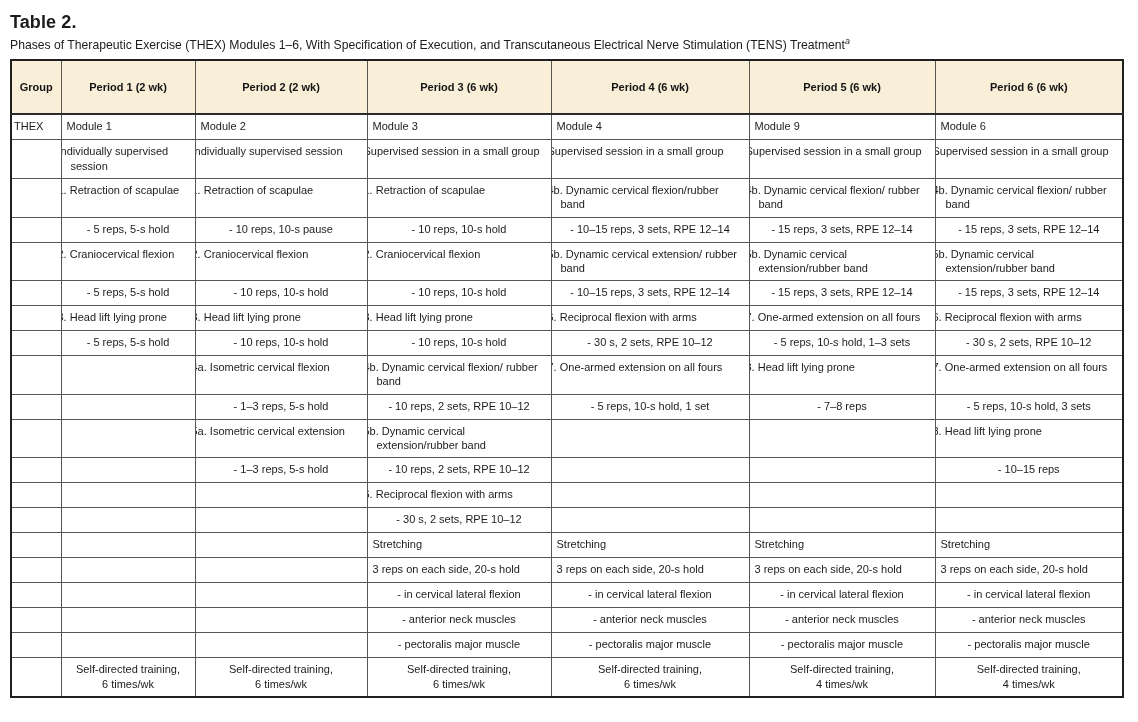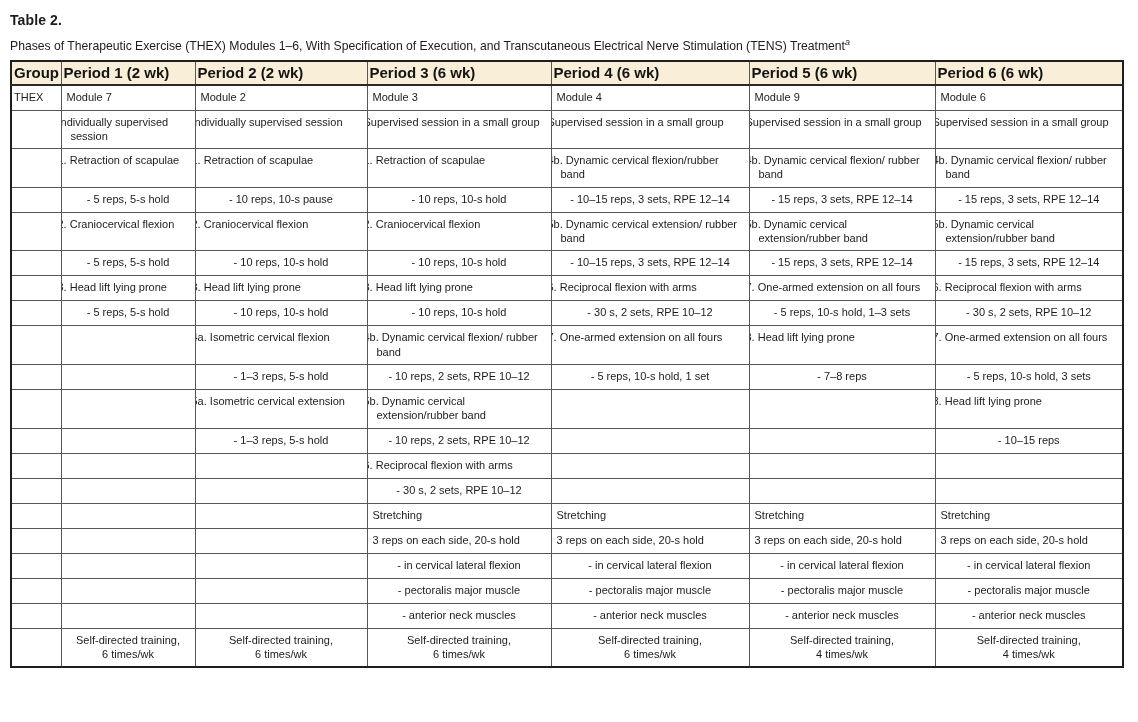--- a/index.html
+++ b/index.html
@@ -9,23 +9,23 @@
     width: 1138px;
     height: 722px;
     font-family: "Liberation Sans", sans-serif;
     color: #1c1c1c;
     -webkit-font-smoothing: antialiased;
   }
   .page {
     padding: 10px 8px 0 10px;
   }
   .table-title {
-    font-size: 14px;
+    font-size: 18px;
     font-weight: bold;
-    margin: 2px 0 9px 0;
+    margin: 2px 0 3px 0;
     letter-spacing: 0.1px;
   }
   .table-subtitle {
     font-size: 12.2px;
     margin: 0 0 7px 0;
   }
   .table-subtitle sup {
     font-style: italic;
     font-size: 9px;
   }
@@ -39,23 +39,23 @@
   th, td {
     border: 1px solid #565656;
     font-size: 11px;
     line-height: 1.3;
     vertical-align: top;
     overflow: hidden;
   }
   th {
     background: var(--header-bg, #f9eed8);
     font-weight: bold;
-    font-size: 15px;
-    text-align: left;
-    padding: 1px 2px;
+    font-size: 11px;
+    text-align: center;
+    padding: 19px 2px;
     border-bottom: 2px solid #2a2a2a;
     color: #141414;
   }
   td {
     padding: 4px 5px 5px 5px;
     height: 15px;
   }
   td.group-cell { text-align: center; padding-left: 2px; padding-right: 2px; margin-left: 43px; }
   td.kind-module, td.kind-program, td.kind-stretch, td.kind-stretchdose { text-align: left; }
   td.kind-session, td.kind-exercise {
@@ -93,21 +93,21 @@
         <th>Period 2 (2 wk)</th>
         <th>Period 3 (6 wk)</th>
         <th>Period 4 (6 wk)</th>
         <th>Period 5 (6 wk)</th>
         <th>Period 6 (6 wk)</th>
       </tr>
     </thead>
     <tbody>
         <tr>
           <td class="kind-module group-cell">THEX</td>
-          <td class="kind-module">Module 7</td>
+          <td class="kind-module">Module 1</td>
           <td class="kind-module">Module 2</td>
           <td class="kind-module">Module 3</td>
           <td class="kind-module">Module 4</td>
           <td class="kind-module">Module 9</td>
           <td class="kind-module">Module 6</td>
         </tr>
         <tr>
           <td class="kind-session group-cell"></td>
           <td class="kind-session">Individually supervised session</td>
           <td class="kind-session">Individually supervised session</td>
@@ -248,33 +248,33 @@
           <td class="kind-item"></td>
           <td class="kind-item">- in cervical lateral flexion</td>
           <td class="kind-item">- in cervical lateral flexion</td>
           <td class="kind-item">- in cervical lateral flexion</td>
           <td class="kind-item">- in cervical lateral flexion</td>
         </tr>
         <tr>
           <td class="kind-item group-cell"></td>
           <td class="kind-item"></td>
           <td class="kind-item"></td>
-          <td class="kind-item">- pectoralis major muscle</td>
-          <td class="kind-item">- pectoralis major muscle</td>
-          <td class="kind-item">- pectoralis major muscle</td>
-          <td class="kind-item">- pectoralis major muscle</td>
+          <td class="kind-item">- anterior neck muscles</td>
+          <td class="kind-item">- anterior neck muscles</td>
+          <td class="kind-item">- anterior neck muscles</td>
+          <td class="kind-item">- anterior neck muscles</td>
         </tr>
         <tr>
           <td class="kind-item group-cell"></td>
           <td class="kind-item"></td>
           <td class="kind-item"></td>
-          <td class="kind-item">- anterior neck muscles</td>
-          <td class="kind-item">- anterior neck muscles</td>
-          <td class="kind-item">- anterior neck muscles</td>
-          <td class="kind-item">- anterior neck muscles</td>
+          <td class="kind-item">- pectoralis major muscle</td>
+          <td class="kind-item">- pectoralis major muscle</td>
+          <td class="kind-item">- pectoralis major muscle</td>
+          <td class="kind-item">- pectoralis major muscle</td>
         </tr>
         <tr>
           <td class="kind-selfdirected group-cell"></td>
           <td class="kind-selfdirected">Self-directed training,
 6 times/wk</td>
           <td class="kind-selfdirected">Self-directed training,
 6 times/wk</td>
           <td class="kind-selfdirected">Self-directed training,
 6 times/wk</td>
           <td class="kind-selfdirected">Self-directed training,

